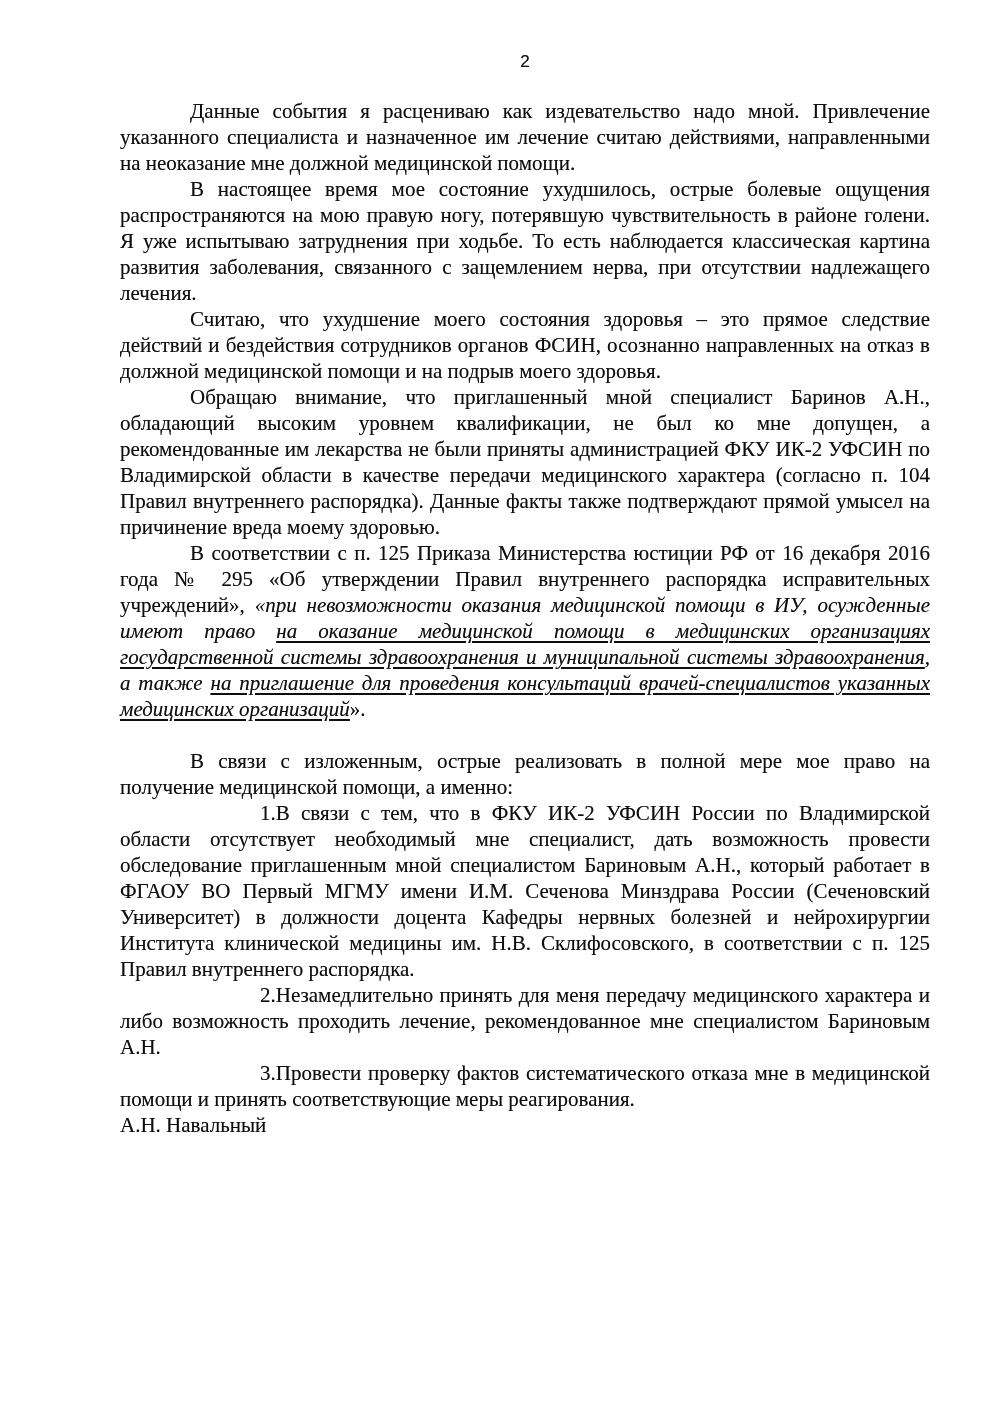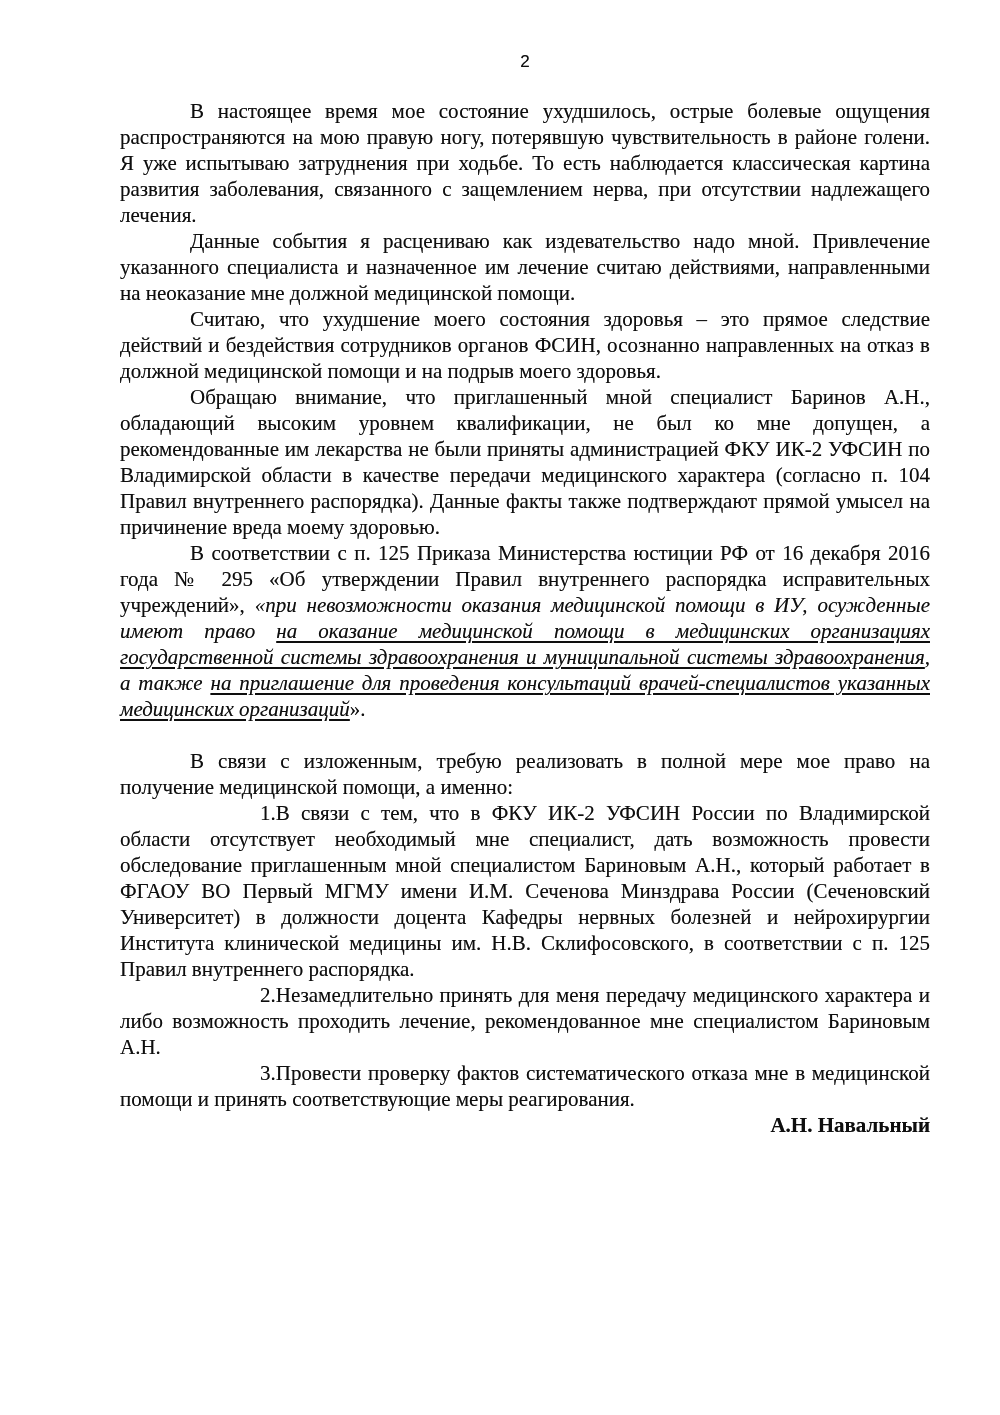--- a/index.html
+++ b/index.html
@@ -53,43 +53,41 @@
   }
   .spacer {
     height: 26px;
   }
   .item-num {
     display: inline-block;
     min-width: 45px;
     font-style: normal;
   }
   .signature {
-    text-align: right;
     text-indent: 0 !important;
-    font-weight: bold;
   }
 </style>
 </head>
 <body>
 
 <div class="page">
   <div class="page-number">2</div>
 
   <div class="content">
+    <p>Данные события я расцениваю как издевательство надо мной. Привлечение указанного специалиста и назначенное им лечение считаю действиями, направленными на неоказание мне должной медицинской помощи.</p>
     <p>В настоящее время мое состояние ухудшилось, острые болевые ощущения распространяются на мою правую ногу, потерявшую чувствительность в районе голени. Я уже испытываю затруднения при ходьбе. То есть наблюдается классическая картина развития заболевания, связанного с защемлением нерва, при отсутствии надлежащего лечения.</p>
-    <p>Данные события я расцениваю как издевательство надо мной. Привлечение указанного специалиста и назначенное им лечение считаю действиями, направленными на неоказание мне должной медицинской помощи.</p>
     <p>Считаю, что ухудшение моего состояния здоровья – это прямое следствие действий и бездействия сотрудников органов ФСИН, осознанно направленных на отказ в должной медицинской помощи и на подрыв моего здоровья.</p>
     <p>Обращаю внимание, что приглашенный мной специалист Баринов А.Н., обладающий высоким уровнем квалификации, не был ко мне допущен, а рекомендованные им лекарства не были приняты администрацией ФКУ ИК-2 УФСИН по Владимирской области в качестве передачи медицинского характера (согласно п. 104 Правил внутреннего распорядка). Данные факты также подтверждают прямой умысел на причинение вреда моему здоровью.</p>
 
     <p><span>В соответствии с п. 125 Приказа Министерства юстиции РФ от 16 декабря 2016 года № 295 «Об утверждении Правил внутреннего распорядка исправительных учреждений», </span><span class="it">«при невозможности оказания медицинской помощи в ИУ, осужденные имеют право </span><span class="emph">на оказание медицинской помощи в медицинских организациях государственной системы здравоохранения и муниципальной системы здравоохранения</span><span class="it">, а также </span><span class="emph">на приглашение для проведения консультаций врачей-специалистов указанных медицинских организаций</span><span>».</span></p>
 
 
     <div class="spacer"></div>
 
-    <p>В связи с изложенным, требую реализовать в полной мере мое право на получение медицинской помощи, а именно:</p>
+    <p>В связи с изложенным, острые реализовать в полной мере мое право на получение медицинской помощи, а именно:</p>
 
     <p class="demand"><span class="item-num">1.</span><span>В связи с тем, что в ФКУ ИК-2 УФСИН России по Владимирской области отсутствует необходимый мне специалист, дать возможность провести обследование приглашенным мной специалистом Бариновым А.Н., который работает в ФГАОУ ВО Первый МГМУ имени И.М. Сеченова Минздрава России (Сеченовский Университет) в должности доцента Кафедры нервных болезней и нейрохирургии Института клинической медицины им. Н.В. Склифосовского, в соответствии с п. 125 Правил внутреннего распорядка.</span></p>
     <p class="demand"><span class="item-num">2.</span><span>Незамедлительно принять для меня передачу медицинского характера и либо возможность проходить лечение, рекомендованное мне специалистом Бариновым А.Н.</span></p>
     <p class="demand"><span class="item-num">3.</span><span>Провести проверку фактов систематического отказа мне в медицинской помощи и принять соответствующие меры реагирования.</span></p>
 
     <p class="signature">А.Н. Навальный</p>
   </div>
 </div>
 
 </body></html>

